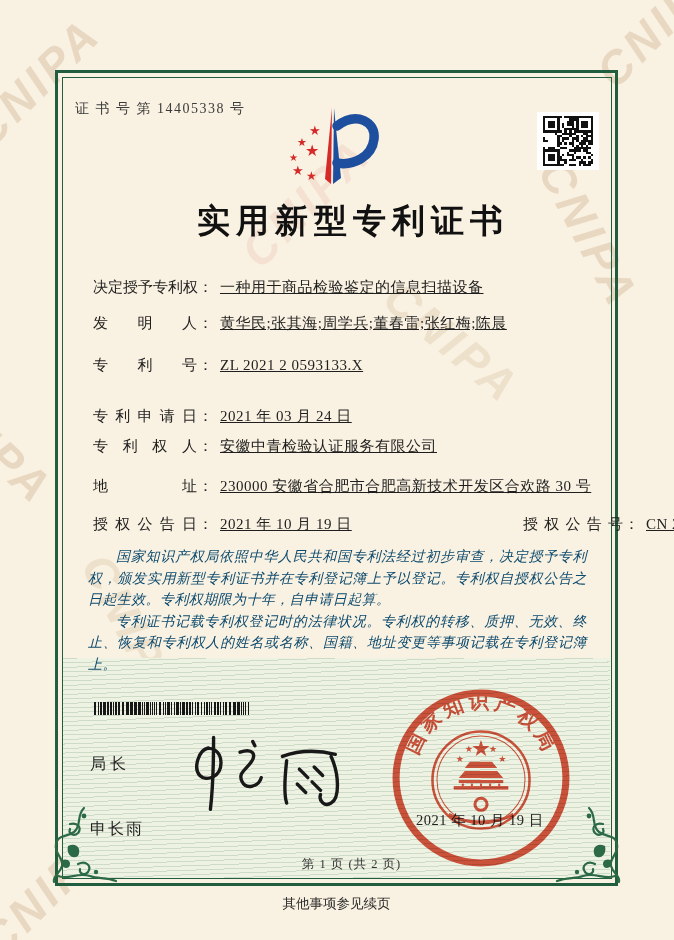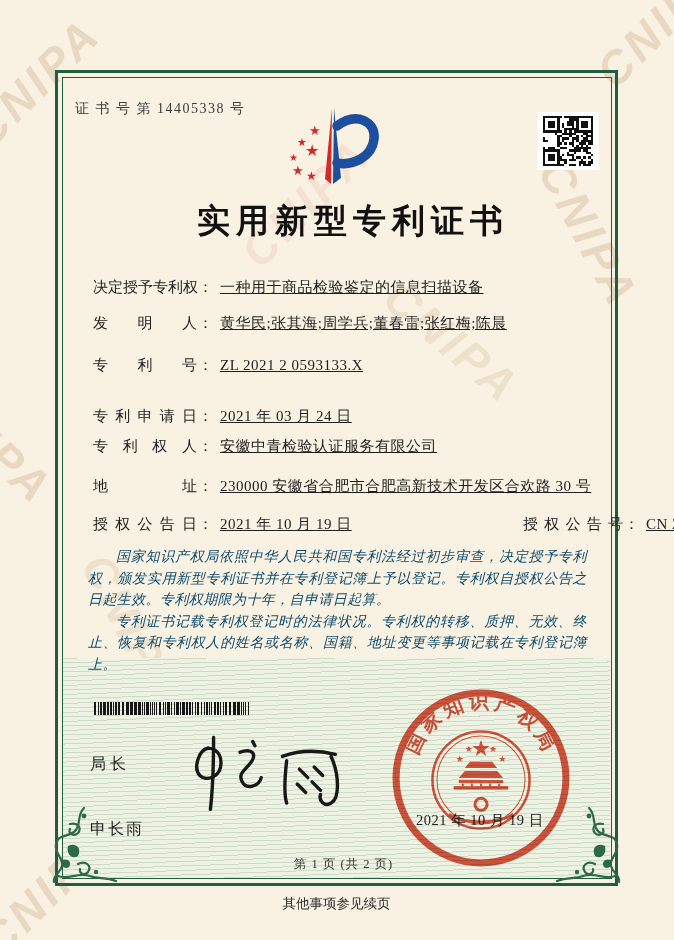--- a/index.html
+++ b/index.html
@@ -58,21 +58,21 @@
   .barcode{ position:absolute; left:94px; top:702px; width:160px; height:13px; z-index:4; }
   .signer-title{ position:absolute; left:90px; top:754px; font-size:16px;
     letter-spacing:4px; z-index:4;font-family:Liberation Mono, monospace; }
   .signer-name{ position:absolute; left:90px; top:784px; font-size:16px;
     letter-spacing:2px; z-index:4;margin-top:35px; }
   .signature{ position:absolute; left:185px; top:733px; width:180px; height:85px; z-index:4; }
   .issue-date{ position:absolute; left:416px; top:811px; width:150px; font-size:14.5px;
     letter-spacing:0.5px; color:#222; z-index:4; white-space:nowrap; }
   .seal{ position:absolute; left:390px; top:687px; width:182px; height:182px;
     z-index:5; mix-blend-mode:multiply; opacity:0.9; }
-  .page-note{ position:absolute; left:62px; top:856px; width:563px; text-align:center;
+  .page-note{ position:absolute; left:70px; top:856px; width:563px; text-align:center;
     font-size:12.5px; letter-spacing:1px; color:#333; z-index:4; }
   .footer-note{ position:absolute; left:55px; top:895px; width:563px; text-align:center;
     font-size:13.5px; color:#2a2a2a; z-index:4; }
 </style>
 </head>
 <body>
 
 <div class="page">
 
   <span class="wm" style="left:-40px;top:120px;transform:rotate(-45deg);">CNIPA</span>

